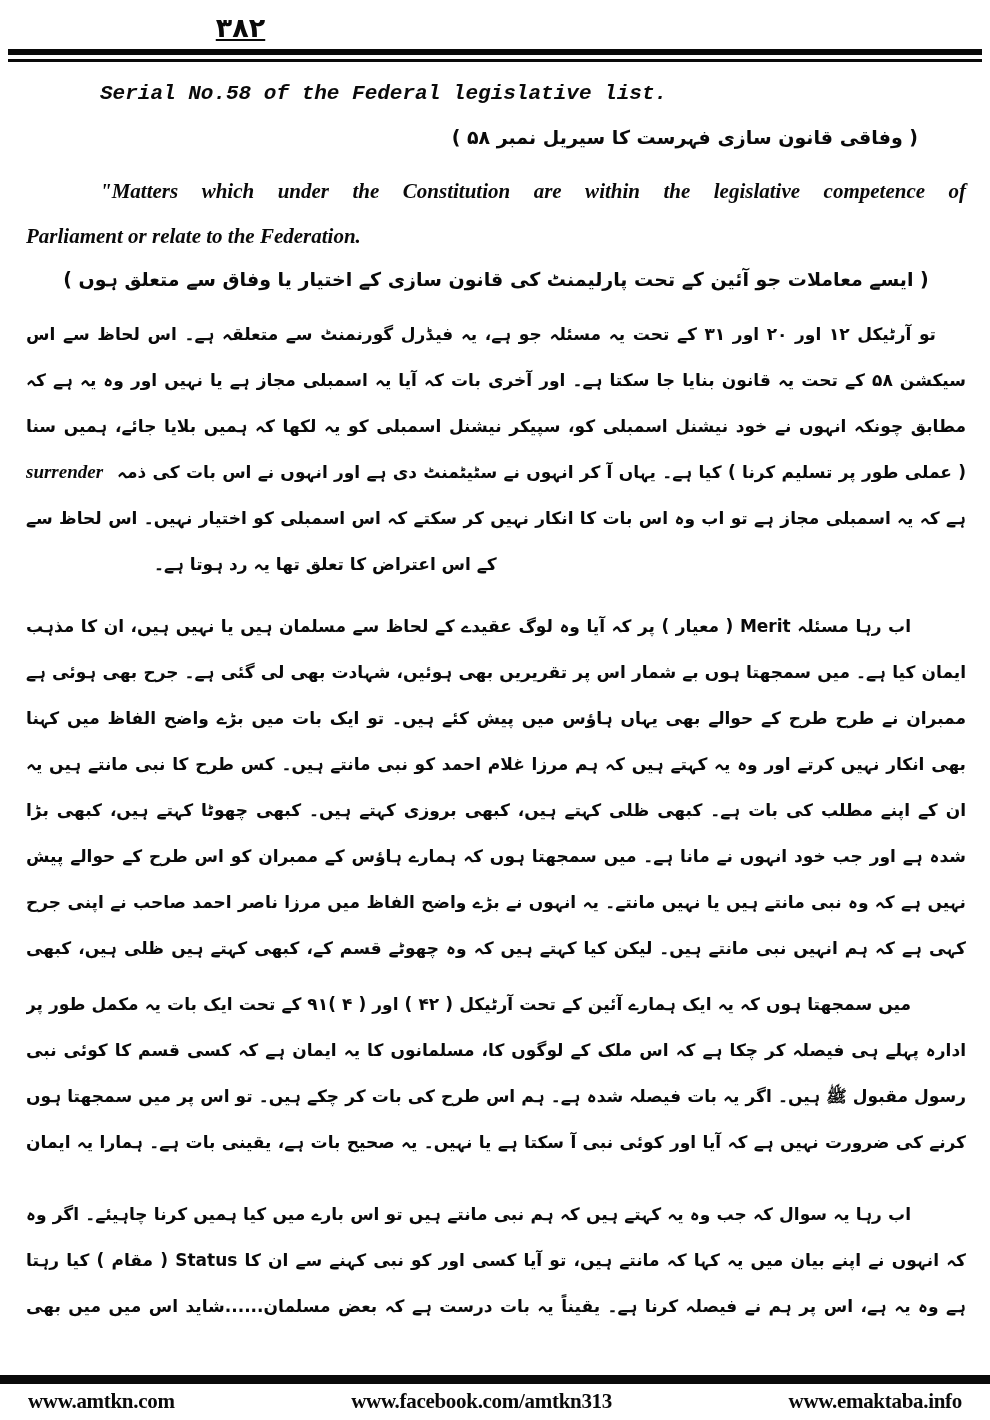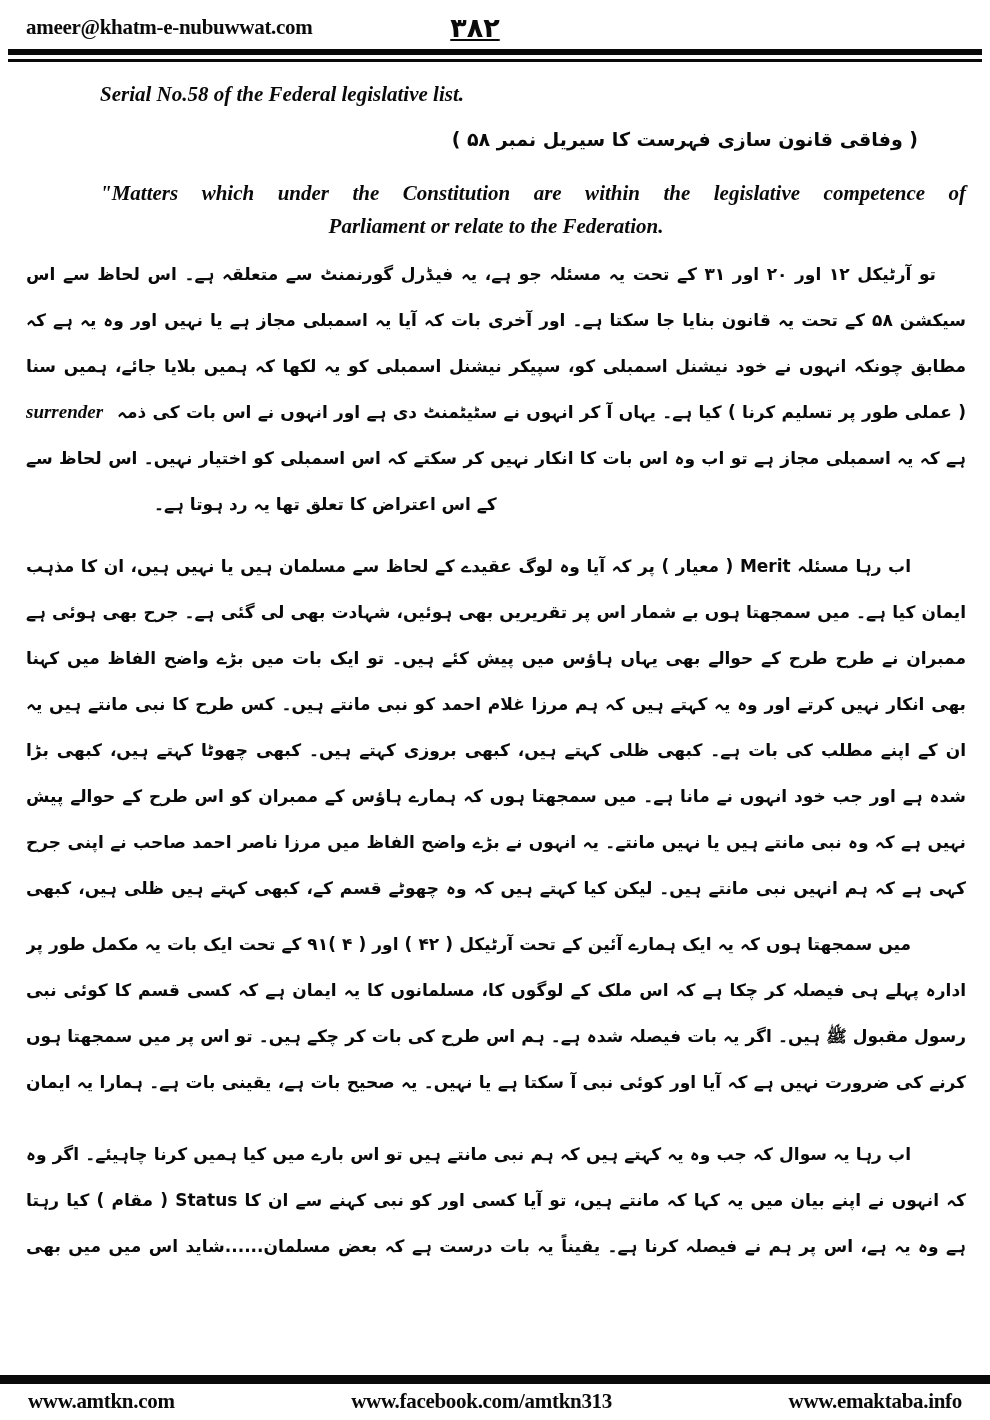--- a/index.html
+++ b/index.html
@@ -28,23 +28,23 @@
   .rule-gap { height: 4px; background: #ffffff; }
   .rule-b { height: 3px; background: #0a0a0a; }
 
   
   .body { padding: 0 24px 0 26px; flex: 0 0 auto; }
   .en {
     font: 700 21px "Liberation Serif", serif;
     font-style: italic;
     margin: 0;
   }
-  .serial-en { margin: 20px 0 0 74px; }
+  .serial-en { margin: 20px 0 0 74px; font-family: Liberation Mono, monospace; }
   .quote-1 { margin-top: 22px; text-indent: 74px; text-align: justify; text-align-last: justify; }
-  .quote-2 { margin-top: 8px; text-align: center; }
+  .quote-2 { margin-top: 20px; }
 
   .ur {
     font: 700 19px "DejaVu Sans", sans-serif;
     margin: 0;
     direction: rtl;
   }
   .serial-ur { margin: 12px 48px 0 0; text-align: right; height: 40px; line-height: 40px; }
   .quote-ur  { margin: 10px 0 0 0;  text-align: center; height: 40px; line-height: 40px; }
 
   .para { margin: 0; }
@@ -92,37 +92,37 @@
     font: 700 21px "Liberation Serif", serif;
     letter-spacing: -0.3px;
   }
 </style>
 </head>
 <body>
 
 <div class="page">
 
   <header class="hdr">
-    <span class="email">ameer@khatm-e-nubuwwat.com</span>
     <span class="pgnum" dir="rtl">۳۸۲</span>
   </header>
 
   <div class="rule">
     <div class="rule-a"></div>
     <div class="rule-gap"></div>
     <div class="rule-b"></div>
   </div>
 
   <main class="body">
 
     <p class="en serial-en">Serial No.58 of the Federal legislative list.</p>
     <p class="ur serial-ur" dir="rtl" lang="ur">( وفاقی قانون سازی فہرست کا سیریل نمبر ۵۸ )</p>
 
     <p class="en quote-1">"Matters which under the Constitution are within the legislative competence of</p>
     <p class="en quote-2">Parliament or relate to the Federation.</p>
+    <p class="ur quote-ur" dir="rtl" lang="ur">( ایسے معاملات جو آئین کے تحت پارلیمنٹ کی قانون سازی کے اختیار یا وفاق سے متعلق ہوں )</p>
 
     <section class="para p1">
       <div class="ul j ind-sm" dir="rtl" lang="ur">تو آرٹیکل ۱۲ اور ۲۰ اور ۳۱ کے تحت یہ مسئلہ جو ہے، یہ فیڈرل گورنمنٹ سے متعلقہ ہے۔ اس لحاظ سے اس فیڈرل لسٹ کے اس</div>
       <div class="ul j" dir="rtl" lang="ur">سیکشن ۵۸ کے تحت یہ قانون بنایا جا سکتا ہے۔ اور آخری بات کہ آیا یہ اسمبلی مجاز ہے یا نہیں اور وہ یہ ہے کہ ہمارے ملک کے قانون کے</div>
       <div class="ul j" dir="rtl" lang="ur">مطابق چونکہ انہوں نے خود نیشنل اسمبلی کو، سپیکر نیشنل اسمبلی کو یہ لکھا کہ ہمیں بلایا جائے، ہمیں سنا جائے۔ انہوں نے By conduct</div>
       <div class="ul mixed">
         <span class="latin">surrender</span>
         <span class="ur-part" dir="rtl" lang="ur">( عملی طور پر تسلیم کرنا ) کیا ہے۔ یہاں آ کر انہوں نے سٹیٹمنٹ دی ہے اور انہوں نے اس بات کی ذمہ داری قبول کی</span>
       </div>
       <div class="ul j" dir="rtl" lang="ur">ہے کہ یہ اسمبلی مجاز ہے تو اب وہ اس بات کا انکار نہیں کر سکتے کہ اس اسمبلی کو اختیار نہیں۔ اس لحاظ سے میں سمجھتا ہوں کہ جہاں تک ان</div>

